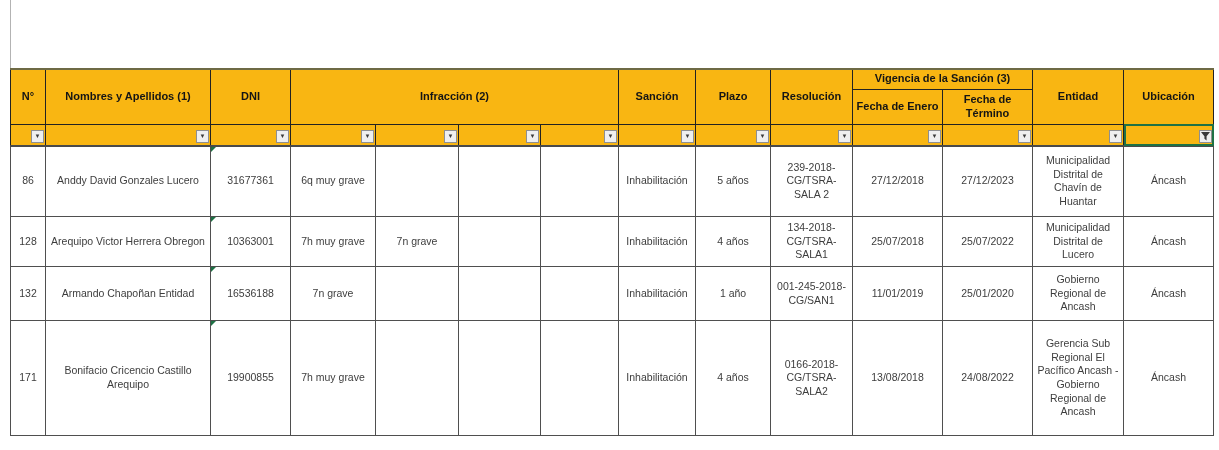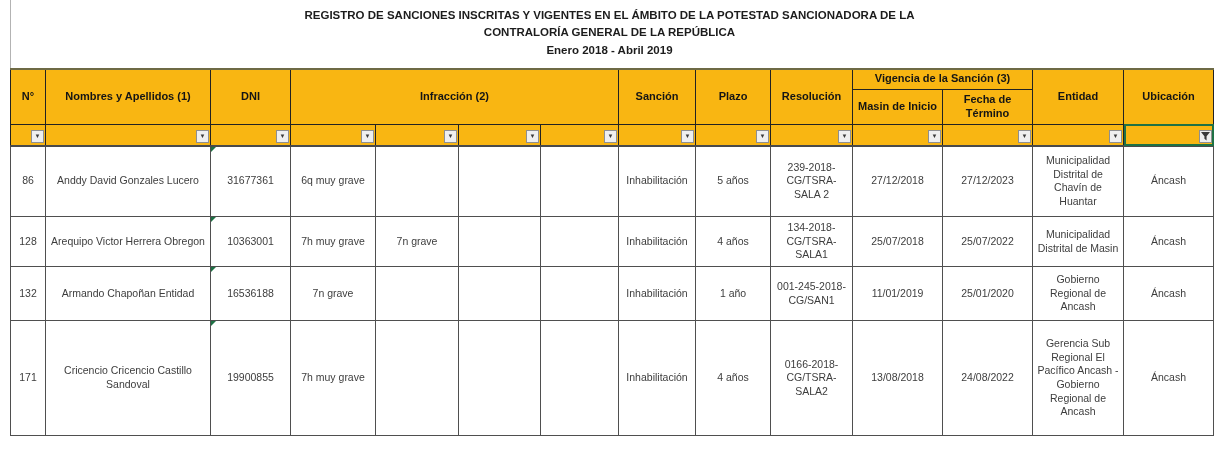--- a/index.html
+++ b/index.html
@@ -47,25 +47,20 @@
   }
   .funnel-svg{display:block;}
 </style>
 </head>
 <body>
 
 <div class="screen">
 
   <div class="page-left-line"></div>
 
-  <div class="title-block">
-    <div>REGISTRO DE SANCIONES INSCRITAS Y VIGENTES EN EL ÁMBITO DE LA POTESTAD SANCIONADORA DE LA</div>
-    <div>CONTRALORÍA GENERAL DE LA REPÚBLICA</div>
-    <div>Enero 2018 - Abril 2019</div>
-  </div>
 
   <table class="sheet">
     <colgroup>
       <col style="width:35px">
         <col style="width:165px">
         <col style="width:80px">
       <col style="width:85px">
         <col style="width:83px">
         <col style="width:82px">
         <col style="width:78px">
@@ -85,21 +80,21 @@
         <th rowspan="2">DNI</th>
         <th rowspan="2" colspan="4">Infracción (2)</th>
         <th rowspan="2">Sanción</th>
         <th rowspan="2">Plazo</th>
         <th rowspan="2">Resolución</th>
         <th colspan="2">Vigencia de la Sanción (3)</th>
         <th rowspan="2">Entidad</th>
         <th rowspan="2">Ubicación</th>
       </tr>
       <tr style="height:35px">
-        <th>Masin de Inicio</th>
+        <th>Fecha de Enero</th>
         <th>Fecha de Término</th>
       </tr>
     </thead>
 
     <tbody>
       <tr class="filter-row">
         <td class="filter-cell">
             <button class="drop-btn">▼</button>
           </td>
         <td class="filter-cell">
@@ -170,21 +165,21 @@
         <td class="data"><span class="err-tri"></span><span>10363001</span></td>
         <td class="data">7h muy grave</td>
         <td class="data">7n grave</td>
         <td class="data"></td>
         <td class="data"></td>
         <td class="data">Inhabilitación</td>
         <td class="data">4 años</td>
         <td class="data">134-2018-CG/TSRA-SALA1</td>
         <td class="data">25/07/2018</td>
         <td class="data">25/07/2022</td>
-        <td class="data">Municipalidad Distrital de Masin</td>
+        <td class="data">Municipalidad Distrital de Lucero</td>
         <td class="data">Áncash</td>
       </tr>
 
       <tr class="r3">
         <td class="data">132</td>
         <td class="data">Armando Chapoñan Entidad</td>
         <td class="data"><span class="err-tri"></span><span>16536188</span></td>
         <td class="data">7n grave</td>
         <td class="data"></td>
         <td class="data"></td>
@@ -193,21 +188,21 @@
         <td class="data">1 año</td>
         <td class="data">001-245-2018-CG/SAN1</td>
         <td class="data">11/01/2019</td>
         <td class="data">25/01/2020</td>
         <td class="data">Gobierno Regional de Ancash</td>
         <td class="data">Áncash</td>
       </tr>
 
       <tr class="r4">
         <td class="data">171</td>
-        <td class="data">Cricencio Cricencio Castillo Sandoval</td>
+        <td class="data">Bonifacio Cricencio Castillo Arequipo</td>
         <td class="data"><span class="err-tri"></span><span>19900855</span></td>
         <td class="data">7h muy grave</td>
         <td class="data"></td>
         <td class="data"></td>
         <td class="data"></td>
         <td class="data">Inhabilitación</td>
         <td class="data">4 años</td>
         <td class="data">0166-2018-CG/TSRA-SALA2</td>
         <td class="data">13/08/2018</td>
         <td class="data">24/08/2022</td>

